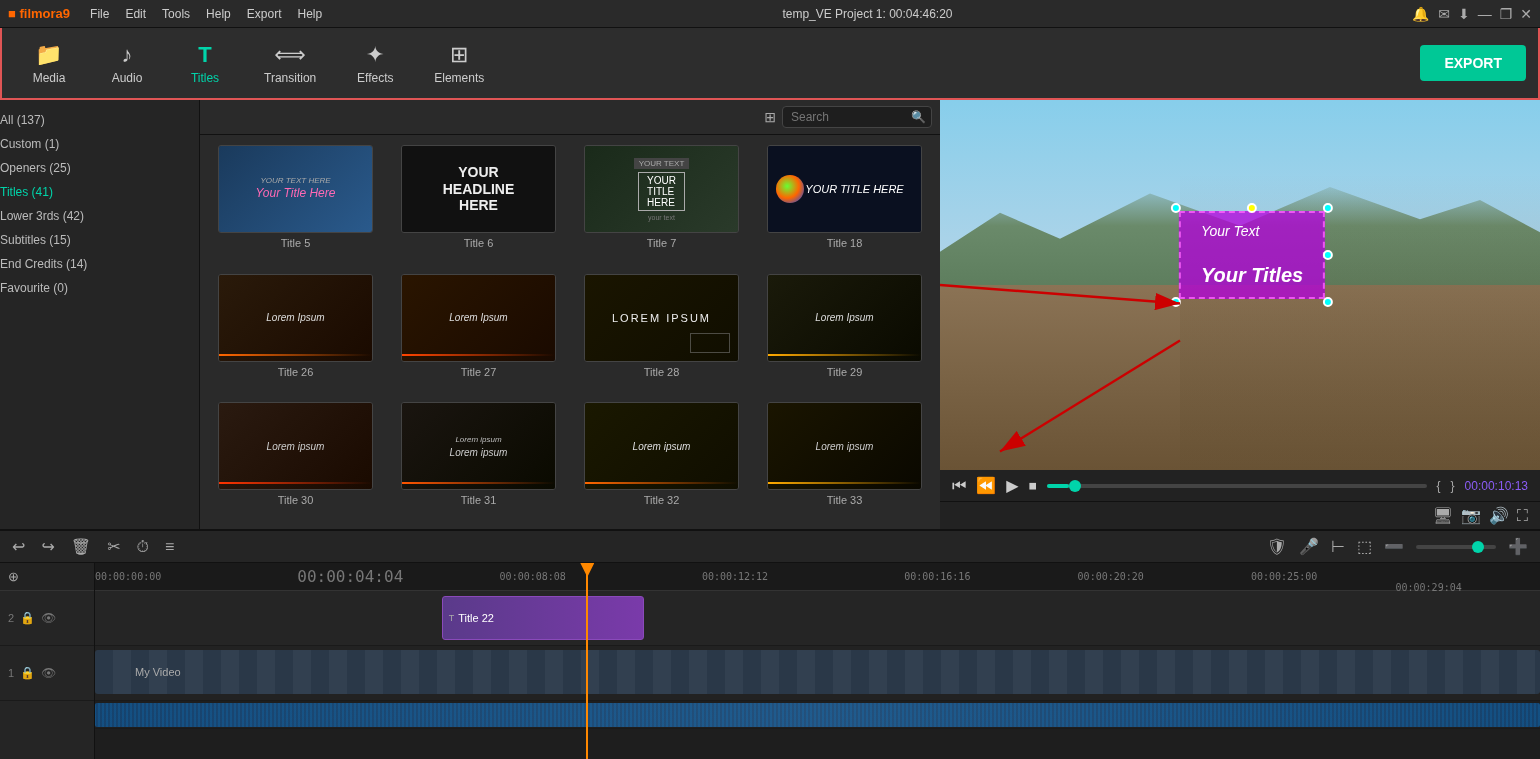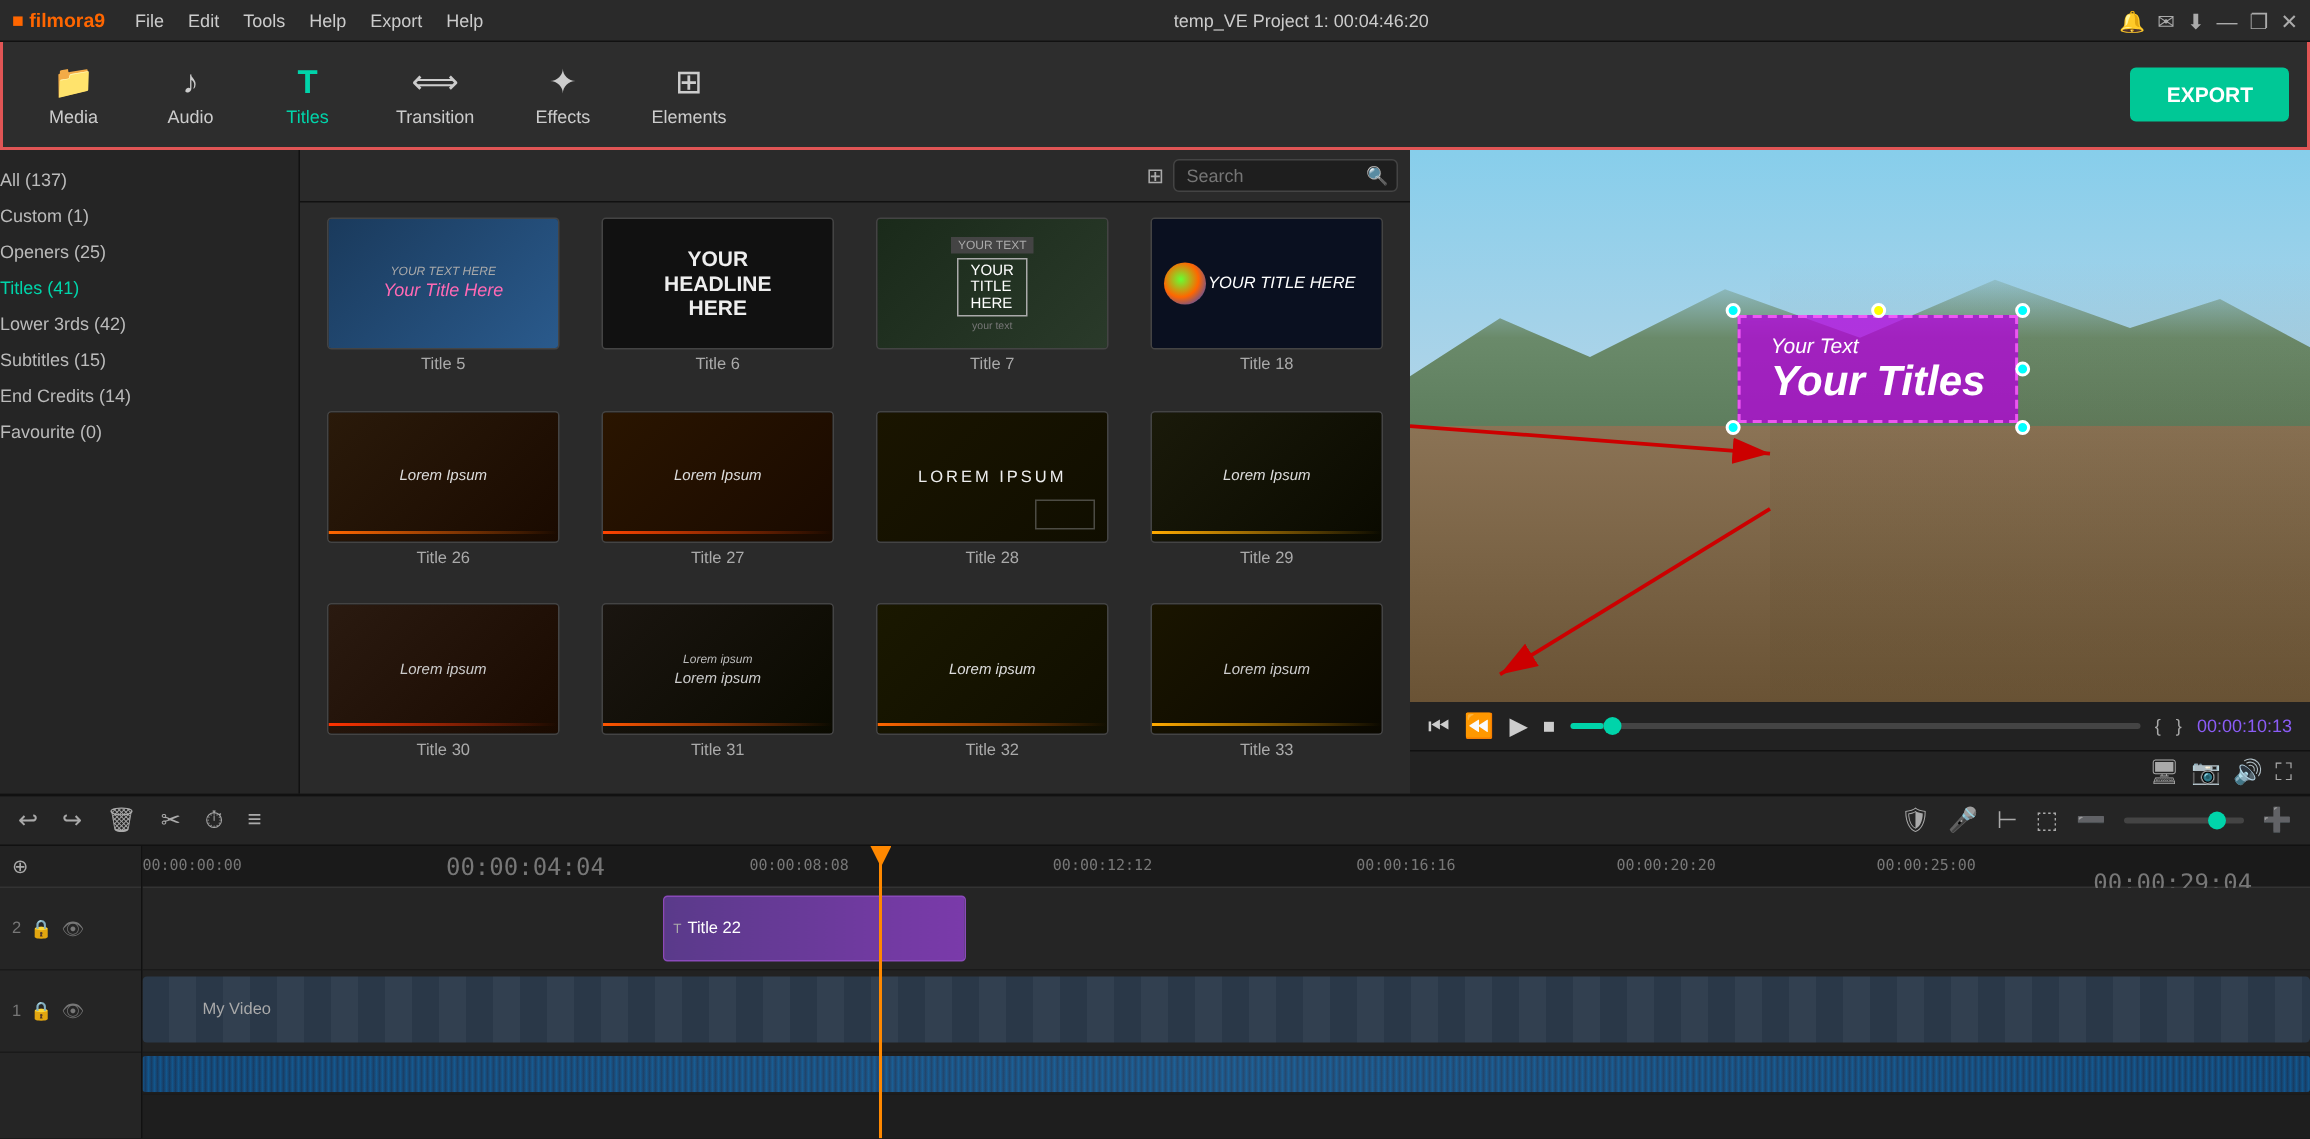--- a/index.html
+++ b/index.html
@@ -300,21 +300,21 @@
 
             <div style="position:absolute;top:-8px;left:-8px;width:10px;height:10px;background:#00ffff;border:2px solid #fff;border-radius:50%;"></div>
             <div style="position:absolute;top:-8px;right:-8px;width:10px;height:10px;background:#00ffff;border:2px solid #fff;border-radius:50%;"></div>
             <div style="position:absolute;bottom:-8px;left:-8px;width:10px;height:10px;background:#00ffff;border:2px solid #fff;border-radius:50%;"></div>
             <div style="position:absolute;bottom:-8px;right:-8px;width:10px;height:10px;background:#00ffff;border:2px solid #fff;border-radius:50%;"></div>
             <div style="position:absolute;top:-8px;left:50%;transform:translateX(-50%);width:10px;height:10px;background:#ffff00;border:2px solid #fff;border-radius:50%;"></div>
             <div style="position:absolute;top:50%;right:-8px;transform:translateY(-50%);width:10px;height:10px;background:#00ffff;border:2px solid #fff;border-radius:50%;"></div>
 
             <div style="background:rgba(180,0,220,0.75);padding:10px 20px;border:2px dashed rgba(255,100,255,0.8);">
               <div style="color:#fff;font-size:14px;font-style:italic;">Your Text</div>
-              <div style="color:#fff;font-size:28px;font-style:italic;font-weight:bold;">Your Titles</div>
+              <div style="color:#fff;font-size:20px;font-style:italic;font-weight:bold;margin-top:25px;">Your Titles</div>
             </div>
           </div>
         </div>
 
         <svg style="position:absolute;top:0;left:0;width:100%;height:100%;pointer-events:none;">
           <defs>
             <marker id="arrowhead" markerWidth="10" markerHeight="7" refX="10" refY="3.5" orient="auto">
               <polygon points="0 0, 10 3.5, 0 7" fill="#cc0000"></polygon>
             </marker>
           </defs>
@@ -394,21 +394,21 @@
     <div style="flex:1;position:relative;overflow:hidden;">
 
       <div style="height:28px;background:#1a1a1a;border-bottom:1px solid #333;position:relative;display:flex;align-items:center;">
         <span style="position:absolute;left:0%;color:#777;font-size:10px;font-family:monospace;">00:00:00:00</span>
         <span style="position:absolute;left:14%;color:#777;font-size:16px;font-family:monospace;">00:00:04:04</span>
         <span style="position:absolute;left:28%;color:#777;font-size:10px;font-family:monospace;">00:00:08:08</span>
         <span style="position:absolute;left:42%;color:#777;font-size:10px;font-family:monospace;">00:00:12:12</span>
         <span style="position:absolute;left:56%;color:#777;font-size:10px;font-family:monospace;">00:00:16:16</span>
         <span style="position:absolute;left:68%;color:#777;font-size:10px;font-family:monospace;">00:00:20:20</span>
         <span style="position:absolute;left:80%;color:#777;font-size:10px;font-family:monospace;">00:00:25:00</span>
-        <span style="position:absolute;left:90%;color:#777;font-size:16px;font-family:monospace;margin-top:22px;">00:00:29:04</span>
+        <span style="position:absolute;left:90%;color:#777;font-size:10px;font-family:monospace;margin-top:22px;">00:00:29:04</span>
       </div>
 
       <div style="position:relative;">
 
         <div class="track-row" style="height:55px;background:#252525;border-bottom:1px solid #1a1a1a;">
 
           <div class="track-clip clip-title" style="left:24%;width:14%;height:44px;top:5px;">
             <span style="color:#aaa;font-size:9px;margin-right:4px;">T</span>
             <span class="clip-title-label">Title 22</span>
           </div>

